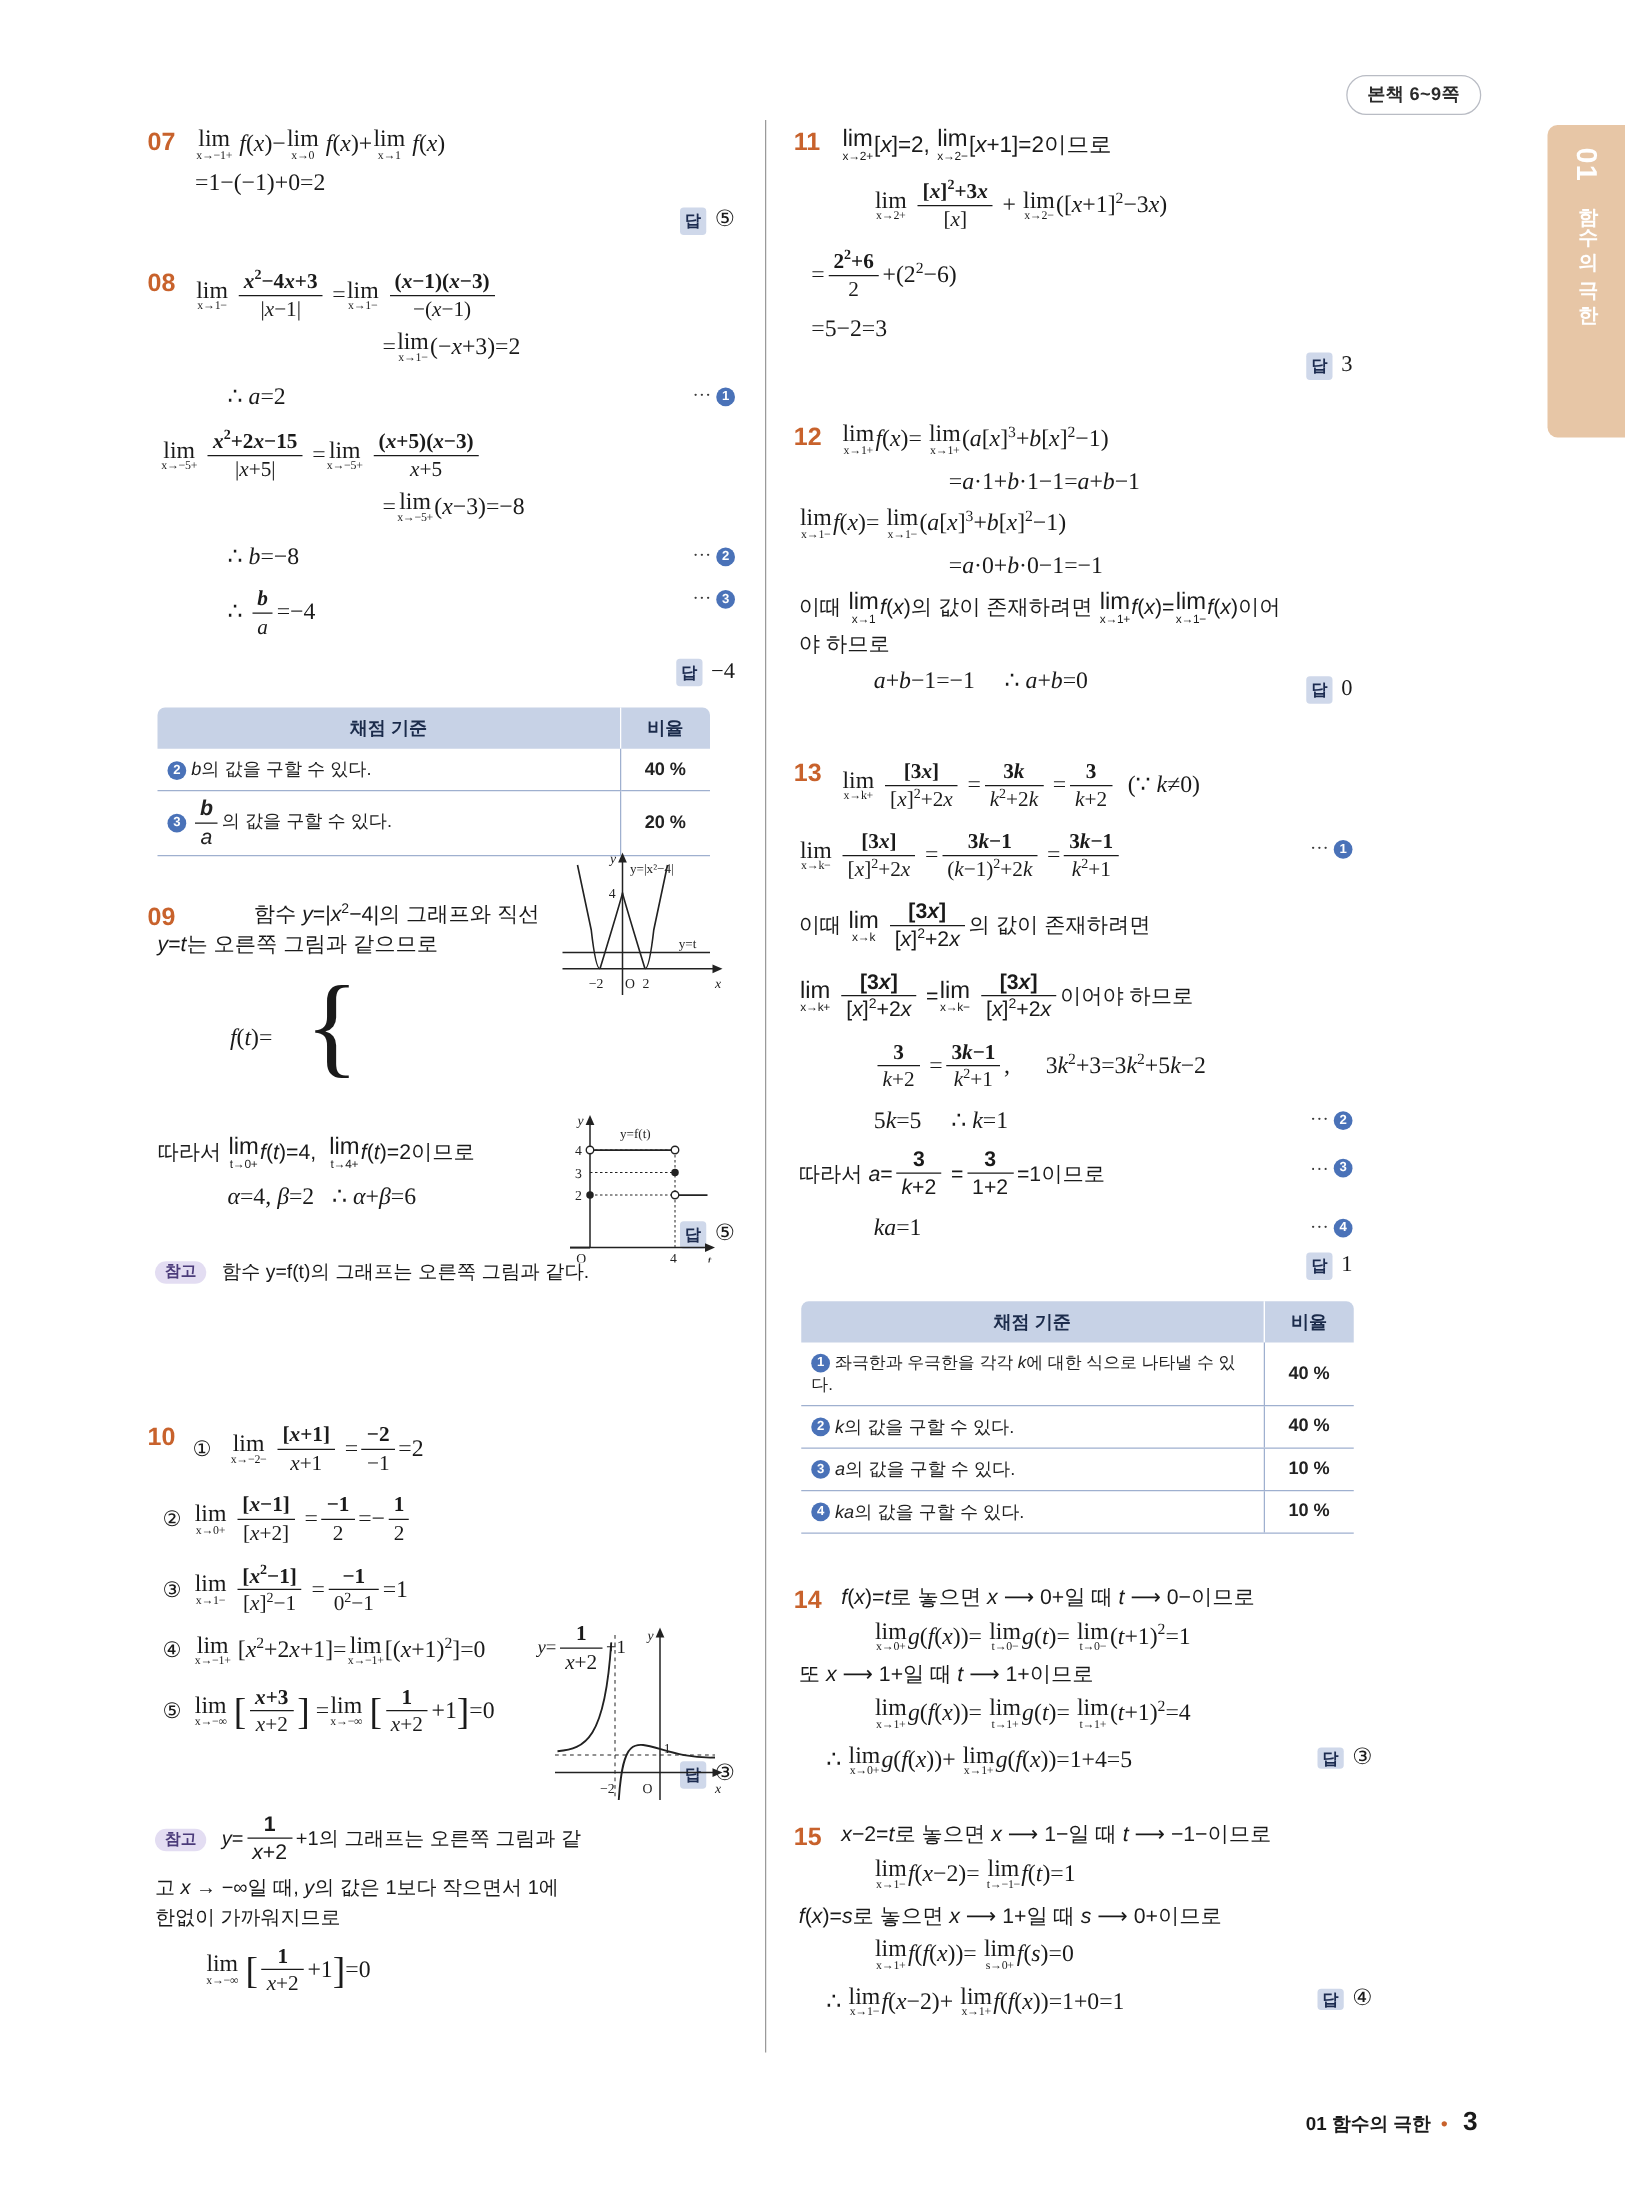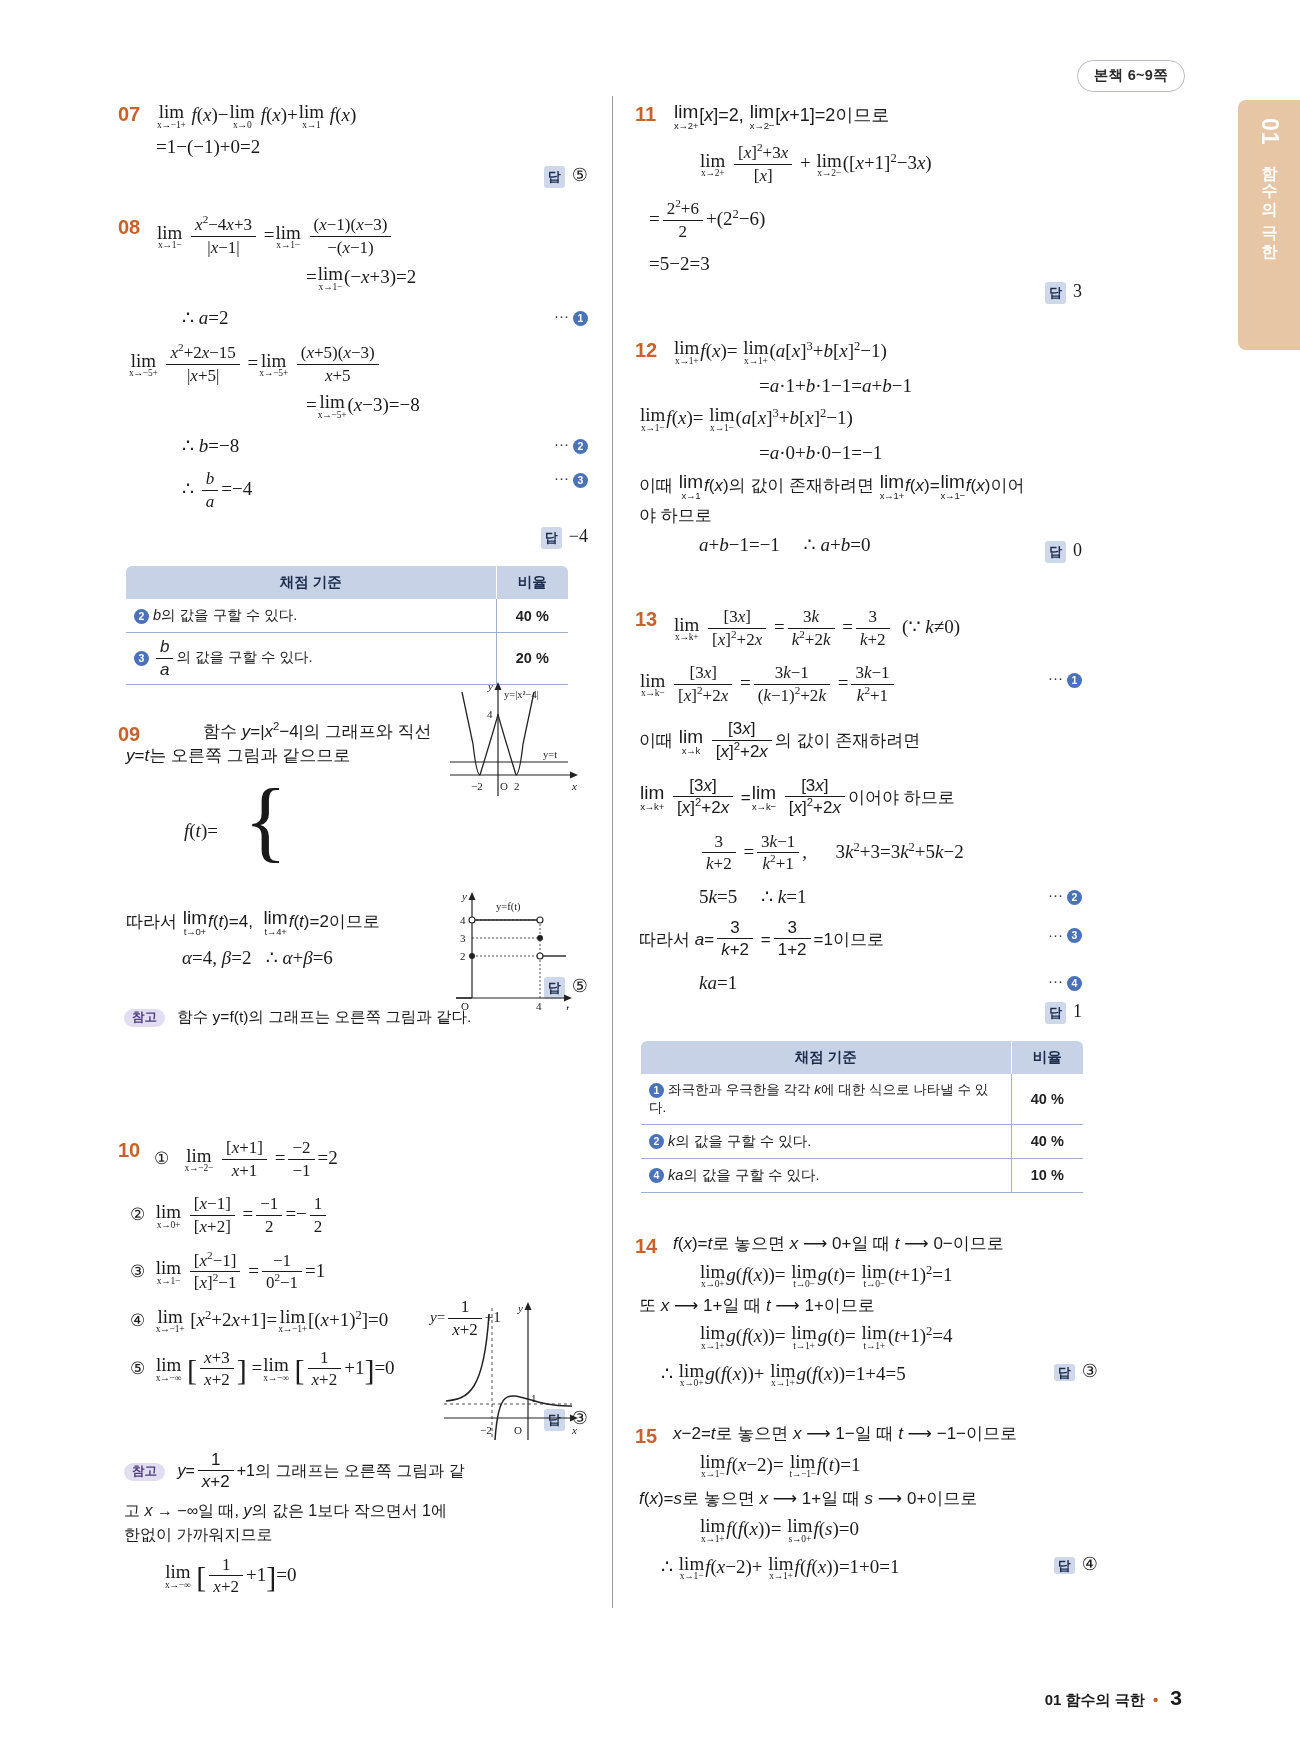--- a/index.html
+++ b/index.html
@@ -59,21 +59,21 @@
   .line{ position:relative; line-height:1.05; margin:7px 0; font-size:19px; white-space:nowrap;}
   .ko{ font-family:"Liberation Sans", sans-serif; font-size:16.5px; }
   .ind1{ padding-left:26px; }
   .ind2{ padding-left:86px; }
   .ind3{ padding-left:150px; }
   i.v{ font-style:italic; }
   .lim{ display:inline-block; text-align:center; vertical-align:middle; position:relative; margin:0 1px; }
   .lim .op{ display:block; font-size:19px; line-height:.98; }
   .lim .sub{ display:block; font-size:9.5px; line-height:1; margin-top:-1px; letter-spacing:-.2px;}
   .frac{ display:inline-block; vertical-align:middle; text-align:center; margin:0 3px; position:relative; top:-1px;}
-  .frac .n{ display:block; padding:0 4px 1px; border-bottom:1.2px solid #1a1a1a; font-size:17px; line-height:1.15;}
+  .frac .n{ display:block; padding:0 4px 1px; border-bottom:1.2px solid #1a1a1a; font-size:17px; line-height:1.15;font-weight:bold;}
   .frac .d{ display:block; padding:1px 4px 0; font-size:17px; line-height:1.15;}
   sup{ font-size:.66em; vertical-align:super; line-height:0; }
 
   
   .ansrow{ position:relative; height:26px; margin-top:4px; }
   .ans{ position:absolute; right:0; top:0; white-space:nowrap; font-size:18px;}
   .ans .dap{
     display:inline-block; background:#cfd8ea; color:#1c2b50;
     font-family:"Liberation Sans", sans-serif; font-weight:bold;
     font-size:13px; border-radius:3px; padding:2px 4px; margin-right:7px;
@@ -495,20 +495,24 @@
           </tr>
           <tr>
             <td style="font-size:13.5px;"><span class="cnum flat">1</span>좌극한과 우극한을 각각 <i class="v">k</i>에 대한 식으로 나타낼 수 있다.</td>
             <td class="rate">40 %</td>
           </tr>
           <tr>
             <td><span class="cnum flat">2</span><i class="v">k</i>의 값을 구할 수 있다.</td>
             <td class="rate">40 %</td>
           </tr>
           <tr>
+            <td><span class="cnum flat">3</span><i class="v">a</i>의 값을 구할 수 있다.</td>
+            <td class="rate">10 %</td>
+          </tr>
+          <tr>
             <td><span class="cnum flat">4</span><i class="v">ka</i>의 값을 구할 수 있다.</td>
             <td class="rate">10 %</td>
           </tr>
         </tbody>
           </table>
       </div>
     </div>
 
     <div class="sol" style="margin-top:42px;">
       <span class="snum">14</span>

